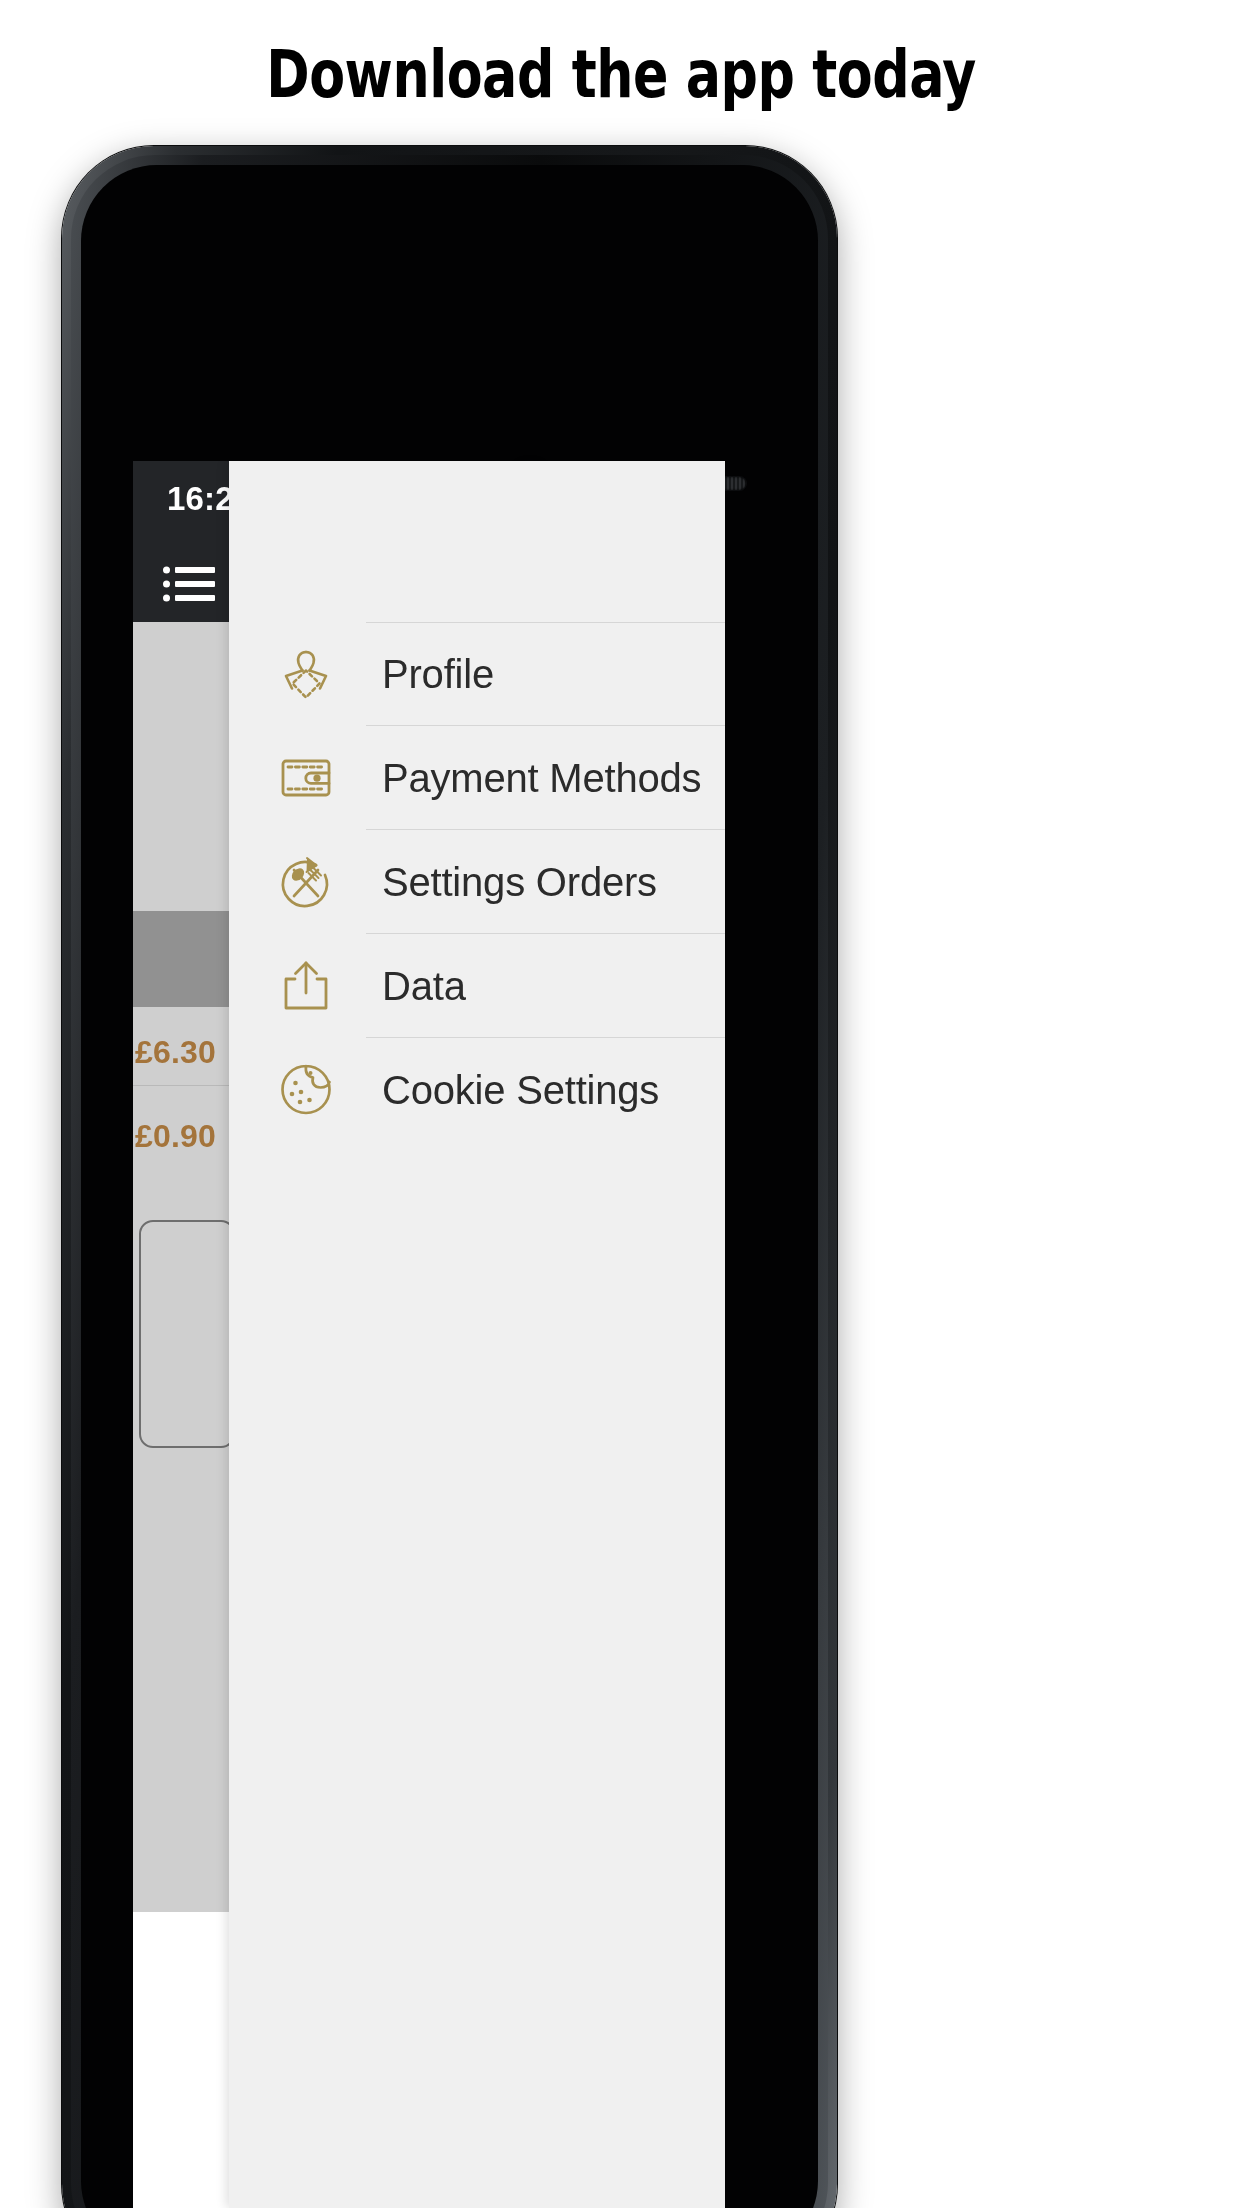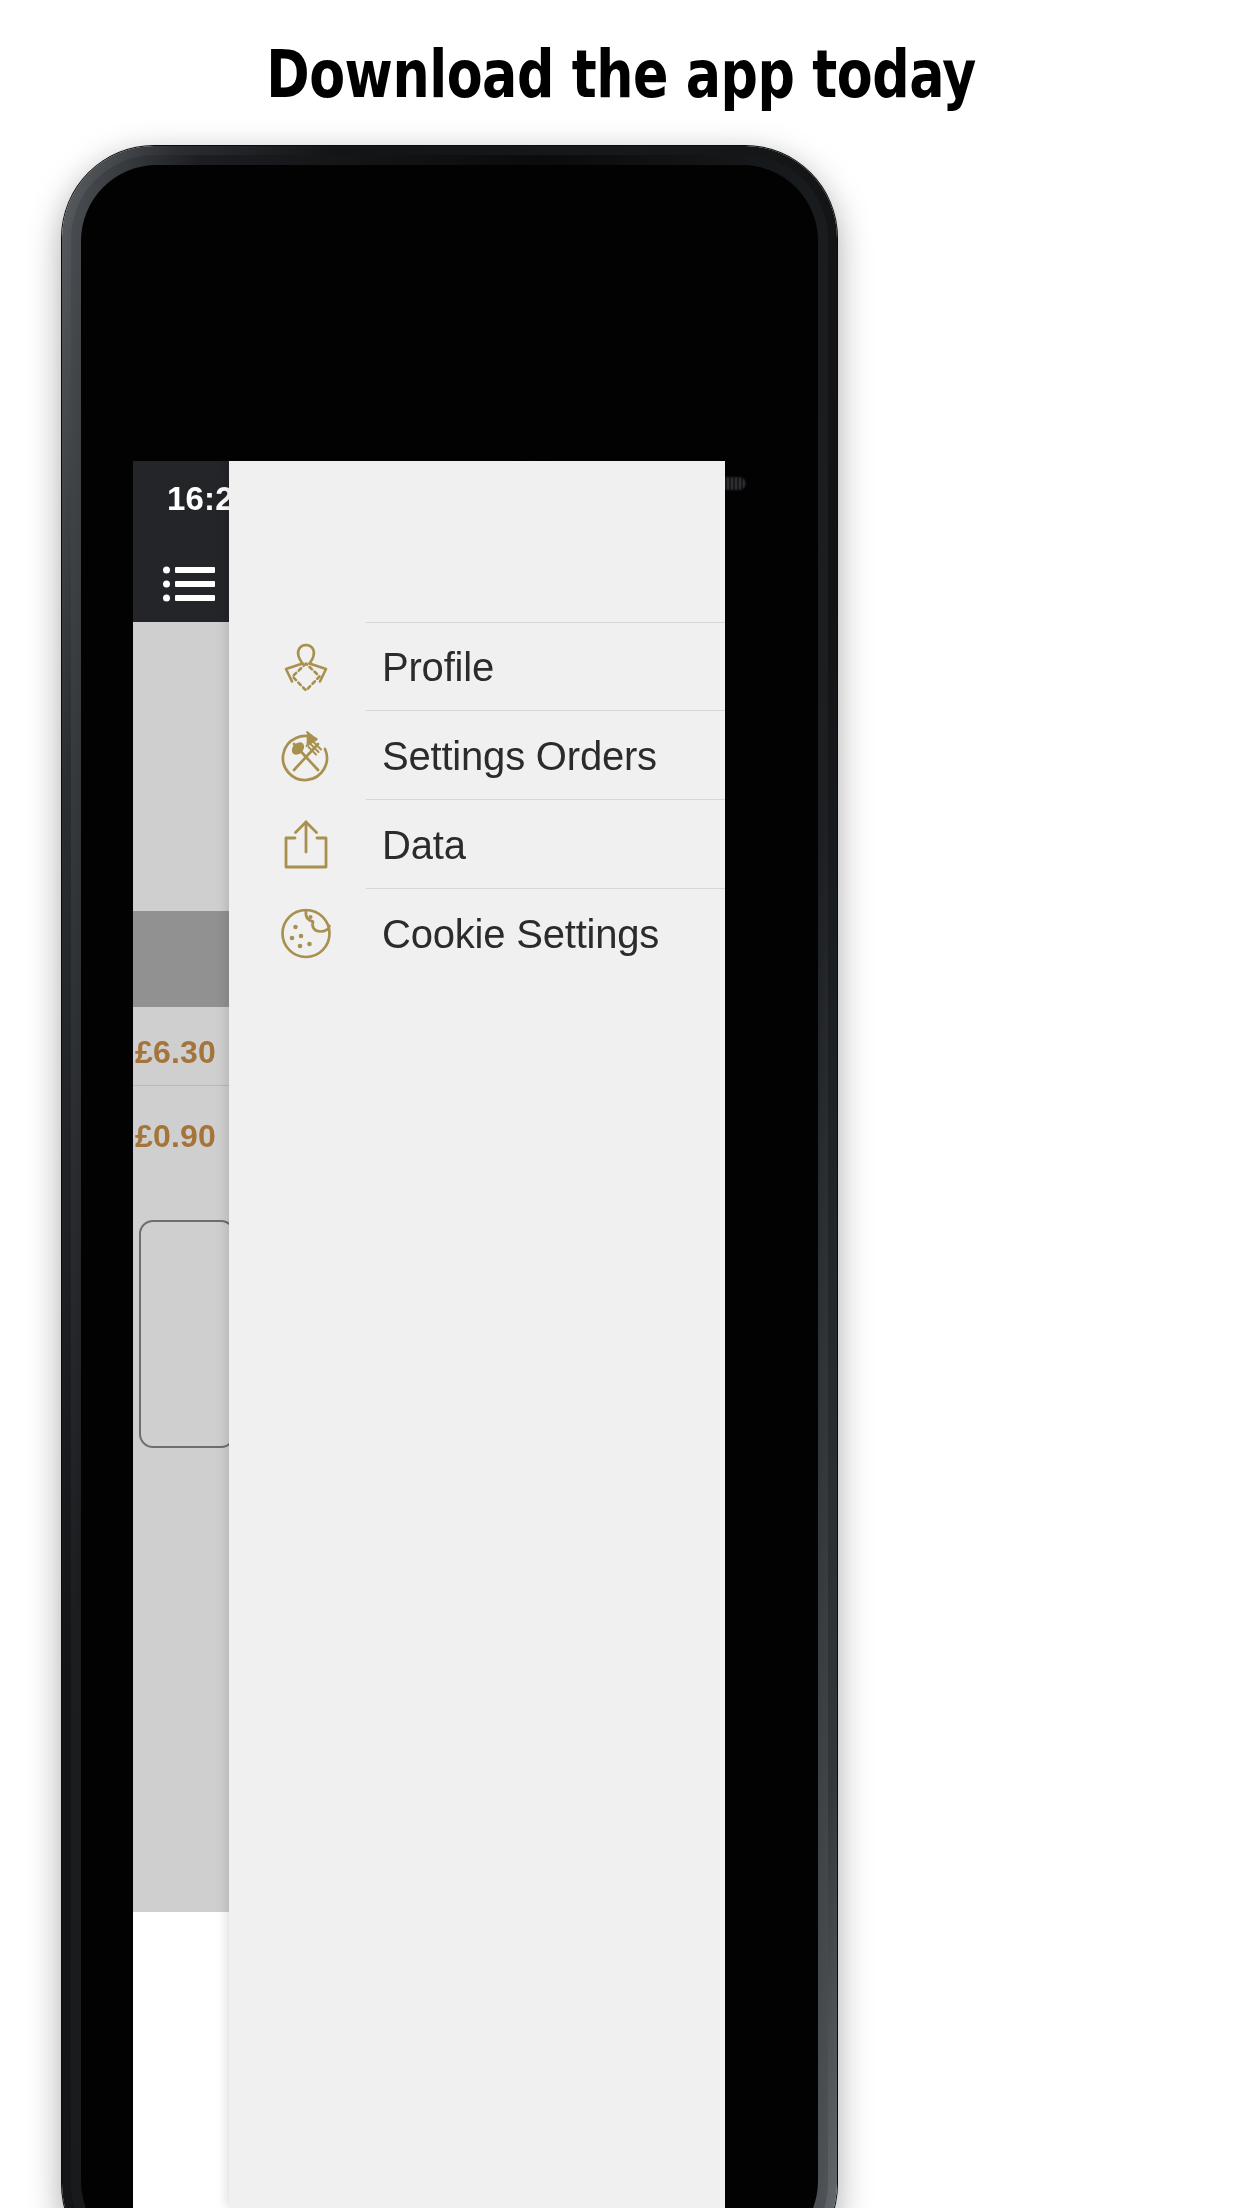--- a/index.html
+++ b/index.html
@@ -193,21 +193,21 @@
     background: #f0f0f0;
     box-shadow: -3px 0 10px rgba(0,0,0,0.12);
   }
   .drawer-top { height: 161px; }
 
   .menu-list { padding: 0; }
   .menu-item {
     position: relative;
     display: flex;
     align-items: center;
-    height: 89px;
+    height: 104px;
     padding-left: 46px;
   }
   .menu-icon {
     width: 62px;
     height: 62px;
     flex: 0 0 62px;
     display: flex;
     align-items: center;
     justify-content: center;
   }
@@ -329,20 +329,33 @@
               <path d="M29 7 C23 7 20 12 21.5 18 C22.4 21.6 24.4 23.6 25.5 25.5"></path>
               <path d="M25.5 25.5 L9 31 L15 43.5"></path>
               <path d="M32.5 25.5 L49 31 L43 43.5"></path>
               <path d="M29 25.5 L15.5 38.5 L29 52.5 L42.5 38.5 Z" stroke-dasharray="3.4 3.4"></path>
             </svg>
           </span>
           <span class="menu-label">Profile</span>
           <div class="menu-sep"></div>
         </div>
 
+        <div class="menu-item">
+          <span class="menu-icon">
+            <svg width="58" height="58" viewBox="0 0 58 58" fill="none" stroke="#a8914f" stroke-width="2.8" stroke-linecap="round" stroke-linejoin="round">
+              <rect x="6" y="12" width="46" height="34" rx="3"></rect>
+              <path d="M11 18 H47" stroke-dasharray="4 3.4"></path>
+              <path d="M11 40 H47" stroke-dasharray="4 3.4"></path>
+              <path d="M52 24 H34 a5.2 5.2 0 0 0 0 10.4 H52"></path>
+              <circle cx="40" cy="29.2" r="3.6" fill="#a8914f" stroke="none"></circle>
+            </svg>
+          </span>
+          <span class="menu-label">Payment Methods</span>
+          <div class="menu-sep"></div>
+        </div>
 
         <div class="menu-item">
           <span class="menu-icon">
             <svg width="58" height="58" viewBox="0 0 58 58" fill="none" stroke="#a8914f" stroke-width="2.7" stroke-linecap="round" stroke-linejoin="round">
               <path d="M48 22 A22 22 0 1 1 39 12"></path>
               <path d="M30 5 L39.5 12.5 L29.5 19" fill="#a8914f" stroke="#a8914f" stroke-width="2"></path>
               <path d="M41 17 L17 43"></path>
               <ellipse cx="21" cy="21.5" rx="5.2" ry="7" transform="rotate(45 21 21.5)" fill="#a8914f" stroke="none"></ellipse>
               <path d="M17 17 L41 43"></path>
               <path d="M34 17.5 L41.5 25" stroke-width="2"></path>

